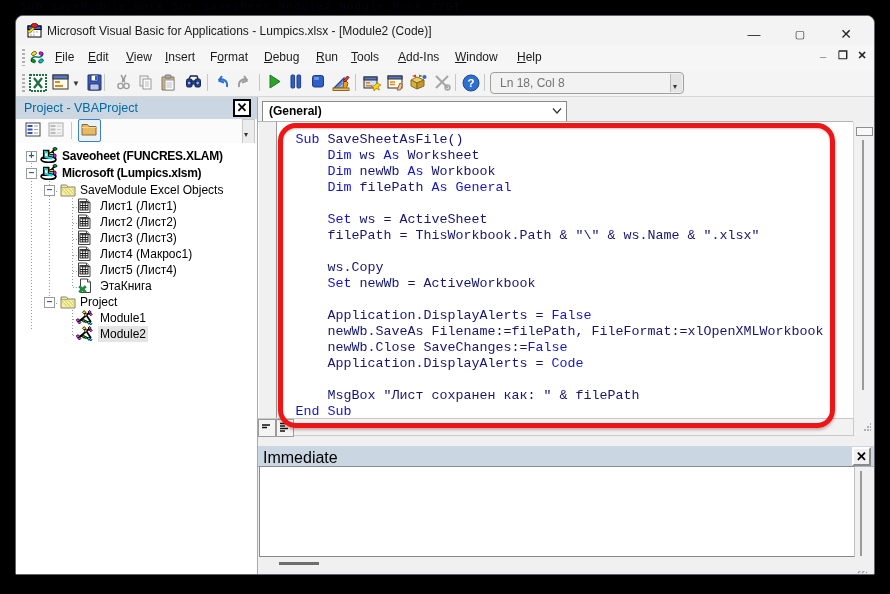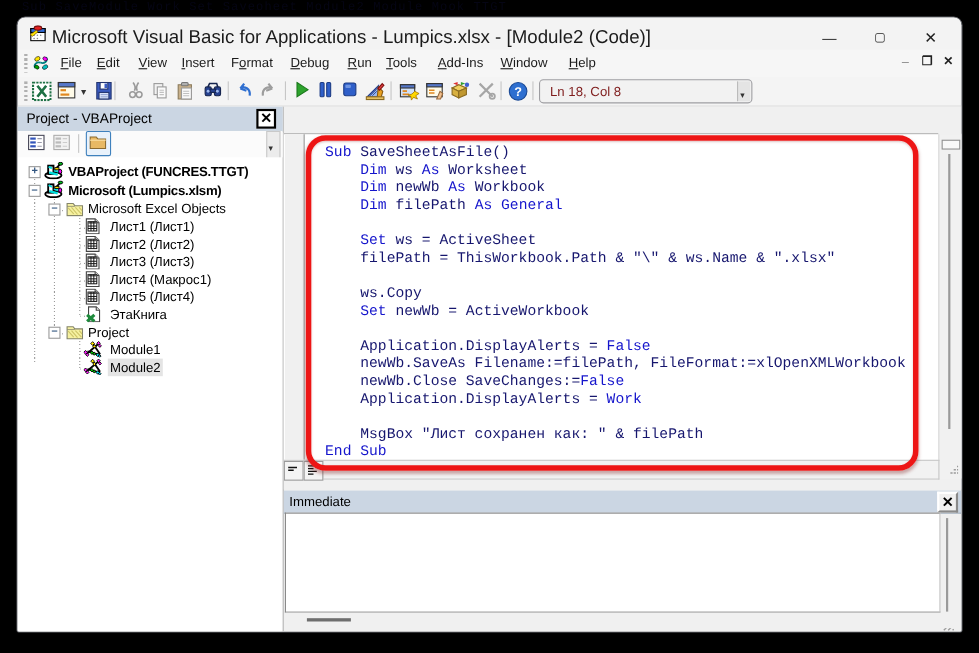--- a/index.html
+++ b/index.html
@@ -2,36 +2,36 @@
 <html><head><meta charset="utf-8">
 <style>
 html,body{margin:0;padding:0}
 body{width:890px;height:594px;background:#000;position:relative;overflow:hidden;
  font-family:"Liberation Sans",sans-serif;-webkit-font-smoothing:antialiased}
 .ab{position:absolute}
 .ghost{color:#050514;font-family:"Liberation Mono",monospace;font-size:11px;letter-spacing:1px}
 #win{left:15px;top:15px;width:858px;height:558px;background:#f0f0f0;
  border:1px solid #62646a;border-radius:8px 8px 2px 2px;overflow:hidden}
 #titlebar{left:0;top:0;width:100%;height:29px;background:#f3f3f3}
-#title{left:31px;top:8px;font-size:17px;color:#1b1b1b}
+#title{left:31px;top:8px;font-size:12px;color:#1b1b1b}
 .capbtn{top:13px;color:#1f1f1f;width:16px;text-align:center;font-size:13px;line-height:10px}
 #menubar{left:0;top:29px;width:100%;height:25px;background:#f6f6f6;font-size:12px;color:#1b1b1b}
 .mi{top:5px}
 .mdib{top:4px;width:14px;text-align:center;font-size:11px;color:#222;font-weight:bold}
 #toolbar{left:0;top:54px;width:100%;height:26px;background:#f4f4f4;border-bottom:1px solid #d6d6d6}
 .tsep{top:4px;width:1px;height:17px;background:#c6c6c6}
 .handle{width:3px;background-image:repeating-linear-gradient(#b0b0b0 0 2px,transparent 2px 4px)}
 #lnbox{left:474px;top:2px;width:192px;height:20px;background:#f2f2f2;border:1px solid #9e9ea2;border-radius:4px}
-#lnbox span{position:absolute;left:9px;top:3px;font-size:12px;color:#7f1d1d}
+#lnbox span{position:absolute;left:9px;top:3px;font-size:12px;color:#737373}
 #lnbox .strip{position:absolute;right:1px;top:1px;bottom:1px;width:11px;background:#e4e4e4;border-left:1px solid #bbb}
 #lnbox .strip i{position:absolute;left:2px;top:8px;font-style:normal;font-size:8px;color:#333}
 #content{left:0;top:81px;width:100%;height:477px;background:#f0f0f0}
 #proj{left:0;top:0;width:241px;height:477px;background:#fdfdfd;border-right:1px solid #a9a9a9}
 #projhdr{left:0;top:0;width:241px;height:22px;background:#cbd6e3;border-bottom:1px solid #aab5c1}
-#projhdr .t{position:absolute;left:8px;top:4px;font-size:12.5px;color:#000000}
+#projhdr .t{position:absolute;left:8px;top:4px;font-size:12.5px;color:#0369a1}
 #projx{left:217px;top:2px;width:14px;height:14px;background:#fff;border:2px solid #000;
  text-align:center;font-size:13px;line-height:14px;font-weight:bold;color:#000}
 #projtools{left:0;top:22px;width:241px;height:24px;background:#fbfbfb}
 #tree{left:0;top:46px;width:240px;height:431px;background:#fff;font-size:12px;color:#000}
 .trow{position:absolute;height:16px;line-height:16px;white-space:nowrap}
 .tb{font-weight:bold;letter-spacing:-0.25px}
 .tog{position:absolute;width:9px;height:9px;background:#fff;border:1px solid #9a9a9a;color:#31557f;
  font-size:10px;line-height:8px;text-align:center;font-weight:bold}
 .dotv{position:absolute;width:1px;background-image:repeating-linear-gradient(#9a9a9a 0 1px,transparent 1px 3px)}
 .doth{position:absolute;height:1px;background-image:repeating-linear-gradient(90deg,#9a9a9a 0 1px,transparent 1px 3px)}
@@ -46,21 +46,21 @@
 #codescroll .rail{position:absolute;left:8px;top:18px;width:2px;height:250px;background:#9a9a9a}
 pre#code{left:37.5px;top:10.5px;margin:0;font-family:"Liberation Mono",monospace;font-size:13.33px;
  line-height:16px;color:#16166e;font-weight:500;letter-spacing:0}
 pre#code .k{color:#1414cc}
 #redbox{z-index:5;left:20px;top:2px;width:547px;height:295px;border:5px solid #ed1515;border-radius:18px;
  box-shadow:0 2px 3px rgba(120,20,20,.35), inset 0 1px 2px rgba(120,20,20,.25)}
 #codebottom{left:0;top:321px;width:595px;height:16px;background:#f2f2f2;border:1px solid #c9c9c9;border-left:none}
 .vbtn{top:0;width:16px;height:16px;background:#f4f4f4;border:1px solid #9a9a9a}
 #imm{left:0;top:349px;width:616px;height:128px}
 #immhdr{left:0;top:0;width:616px;height:20px;background:#cbd6e3;border-bottom:1px solid #aab5c1}
-#immhdr .t{position:absolute;left:5px;top:3px;font-size:12px;color:#000}
+#immhdr .t{position:absolute;left:5px;top:3px;font-size:16px;color:#000}
 #immx{left:594px;top:1px;width:19px;height:19px;background:#f0f0f0;border-top:2px solid #fff;border-left:2px solid #fff;
  border-right:2px solid #8a8a8a;border-bottom:2px solid #8a8a8a;box-sizing:border-box;
  text-align:center;font-size:13px;line-height:15px;font-weight:bold;color:#000}
 #immbody{left:1px;top:20px;width:594px;height:89px;background:#fff;border:1px solid #8a8a8a;border-right:1px solid #c0c0c0}
 #immbottom{left:1px;top:111px;width:612px;height:14px;background:#f0f0f0}
 #immthumb{left:20px;top:5px;width:40px;height:3px;background:#6e6e6e}
 .ticon{top:4px}
 .gray{filter:grayscale(1) opacity(.55)}
 </style></head>
 <body>
@@ -307,29 +307,29 @@
         <div class="doth" style="left:57px;top:144px;width:5px"></div>
         <div class="doth" style="left:57px;top:176px;width:5px"></div>
         <div class="doth" style="left:57px;top:192px;width:5px"></div>
         <div class="tog" style="left:10px;top:8px">+</div>
         <div class="tog" style="left:10px;top:25px">–</div>
         <div class="tog" style="left:28px;top:42px">–</div>
         <div class="tog" style="left:28px;top:154px">–</div>
         <svg class="ab" style="left:24px;top:4px" width="18" height="16" viewBox="0 0 18 16">
             <use href="#vbai"></use>
           </svg>
-        <span class="trow tb" style="left:46px;top:5px">VBAProject (FUNCRES.TTGT)</span>
+        <span class="trow tb" style="left:46px;top:5px">Saveoheet (FUNCRES.XLAM)</span>
         <svg class="ab" style="left:24px;top:21px" width="18" height="16" viewBox="0 0 18 16">
             <use href="#vbai"></use>
           </svg>
         <span class="trow tb" style="left:46px;top:22px">Microsoft (Lumpics.xlsm)</span>
         <svg class="ab" style="left:44px;top:40px" width="16" height="14" viewBox="0 0 16 14">
             <use href="#foldi"></use>
           </svg>
-        <span class="trow" style="left:64px;top:39px">Microsoft Excel Objects</span>
+        <span class="trow" style="left:64px;top:39px">SaveModule Excel Objects</span>
         <svg class="ab" style="left:61px;top:55px" width="15" height="15" viewBox="0 0 15 15">
             <use href="#sheeti"></use>
           </svg>
         <span class="trow" style="left:84px;top:55px">Лист1 (Лист1)</span>
         <svg class="ab" style="left:61px;top:71px" width="15" height="15" viewBox="0 0 15 15">
             <use href="#sheeti"></use>
           </svg>
         <span class="trow" style="left:84px;top:71px">Лист2 (Лист2)</span>
         <svg class="ab" style="left:61px;top:87px" width="15" height="15" viewBox="0 0 15 15">
             <use href="#sheeti"></use>
@@ -355,20 +355,26 @@
             <use href="#modi"></use>
           </svg>
         <span class="trow" style="left:84px;top:167px">Module1</span>
         <svg class="ab" style="left:60px;top:183px" width="17" height="15" viewBox="0 0 17 15">
             <use href="#modi"></use>
           </svg>
         <span class="trow" style="left:84px;top:183px;background:#e4e4e4;padding:0 2px;margin-left:-2px">Module2</span>
       </div>
     </div>
     <div id="codep" class="ab">
+      <div class="combo ab" style="left:4px;width:303px">
+          <span class="tx">(General)</span>
+        <svg style="position:absolute;right:4px;top:5px" width="10" height="8" viewBox="0 0 10 8">
+            <path d="M1 1.5 L5 6 L9 1.5" stroke="#333" stroke-width="1.2" fill="none"></path>
+          </svg>
+        </div>
       <div id="codearea" class="ab">
         <div id="codewhite" class="ab"></div>
         <div id="margin" class="ab"></div>
         <div id="codescroll" class="ab">
             <div class="thumb"></div>
             <div class="rail"></div>
           </div>
 <pre id="code" class="ab"><span class="k">Sub</span> SaveSheetAsFile()
     <span class="k">Dim</span> ws <span class="k">As</span> Worksheet
     <span class="k">Dim</span> newWb <span class="k">As</span> Workbook
@@ -376,21 +382,21 @@
 
     <span class="k">Set</span> ws = ActiveSheet
     filePath = ThisWorkbook.Path &amp; "\" &amp; ws.Name &amp; ".xlsx"
 
     ws.Copy
     <span class="k">Set</span> newWb = ActiveWorkbook
 
     Application.DisplayAlerts = <span class="k">False</span>
     newWb.SaveAs Filename:=filePath, FileFormat:=xlOpenXMLWorkbook
     newWb.Close SaveChanges:=<span class="k">False</span>
-    Application.DisplayAlerts = <span class="k">Work</span>
+    Application.DisplayAlerts = <span class="k">Code</span>
 
     MsgBox "Лист сохранен как: " &amp; filePath
 <span class="k">End Sub</span></pre>
         <div id="redbox" class="ab"></div>
         <svg class="ab" style="left:603px;top:300px" width="11" height="11" viewBox="0 0 11 11">
           <path d="M3 9 H5 M6 9 H8 M6 6 H8 M9 9 H10 M9 6 H10 M9 3 H10" stroke="#9a9a9a" stroke-width="1.4"></path>
         </svg>
       </div>
       <div id="codebottom" class="ab">
         <div class="vbtn ab" style="left:0px"><svg width="14" height="14" viewBox="0 0 14 14">

